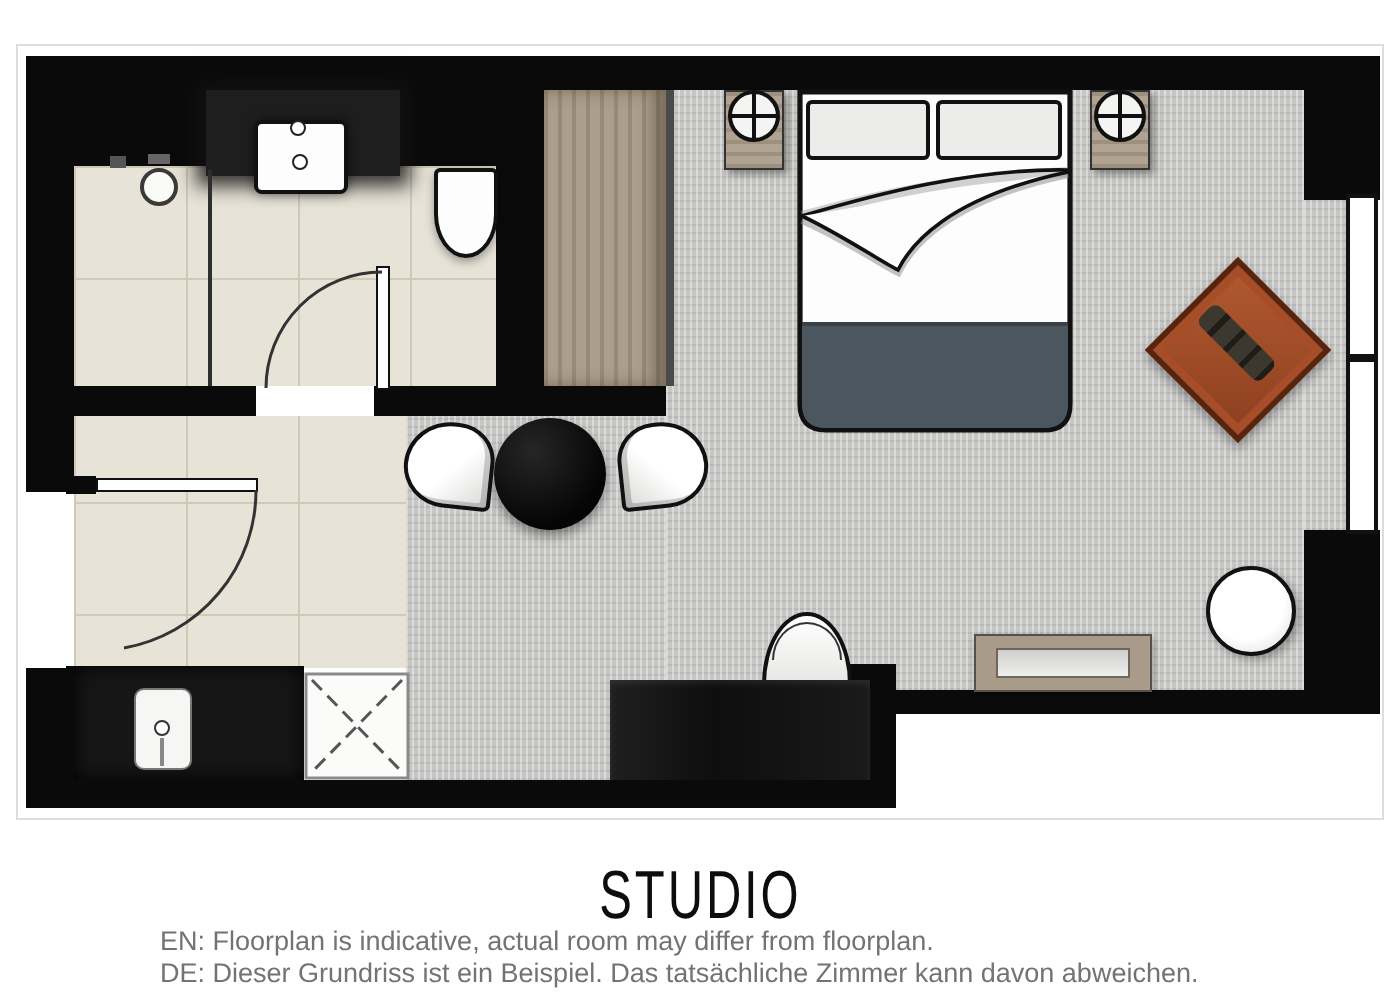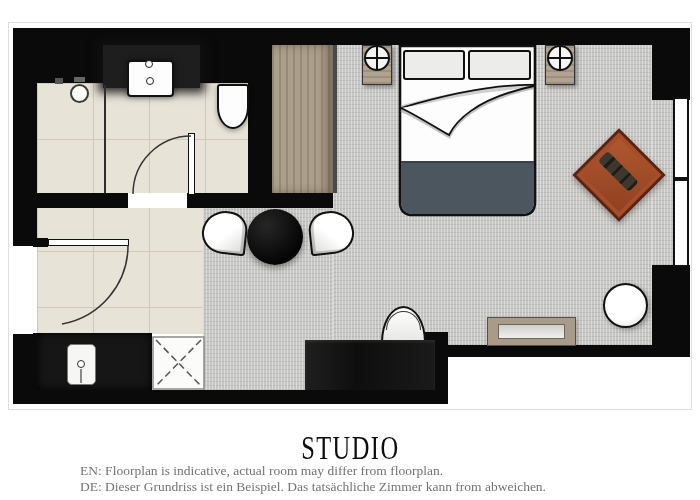--- a/index.html
+++ b/index.html
@@ -1,17 +1,17 @@
 <!DOCTYPE html>
 <html><head>
 <meta charset="utf-8">
 <style>
   html,body{margin:0;padding:0;background:#fff;}
   #stage{position:relative;width:700px;height:500px;background:#fff;overflow:hidden;
-         font-family:Liberation Serif, serif;}
+         font-family:Liberation Sans, sans-serif;}
   .abs{position:absolute;}
   .wall{position:absolute;background:#0a0a0a;}
   .tile{position:absolute;background-color:#e7e3d7;
         background-image:linear-gradient(#cfc9ba 1px,transparent 1px),
                          linear-gradient(90deg,#cfc9ba 1px,transparent 1px);
         background-size:56px 56px;}
   .carpet{position:absolute;background-color:#c6c6c4;
         background-image:repeating-linear-gradient(90deg,rgba(255,255,255,.38) 0 1px,transparent 1px 3px),
                          repeating-linear-gradient(0deg,rgba(110,110,108,.16) 0 1px,transparent 1px 4px);}
   .wood{background-color:#ab9e8a;
@@ -147,16 +147,16 @@
          background:linear-gradient(#cfcfcd,#efefed);border:1px solid #6e665a;"></div>
   </div>
   <div class="abs" style="left:603px;top:283px;width:41px;height:41px;border-radius:50%;border:2.5px solid #111;
               background:radial-gradient(circle at 45% 40%,#ffffff 55%,#d8d8d6);box-shadow:2px 2px 5px rgba(0,0,0,.3);"></div>
 
   <div id="title">
     <span>STUDIO</span>
   </div>
   <div id="disclaimer">
     <div>EN: Floorplan is indicative, actual room may differ from floorplan.</div>
-    <div>DE: Dieser Grundriss ist ein Beispiel. Das tatsächliche Zimmer kann from abweichen.</div>
+    <div>DE: Dieser Grundriss ist ein Beispiel. Das tatsächliche Zimmer kann davon abweichen.</div>
   </div>
 
 </div>
 
 </body></html>

